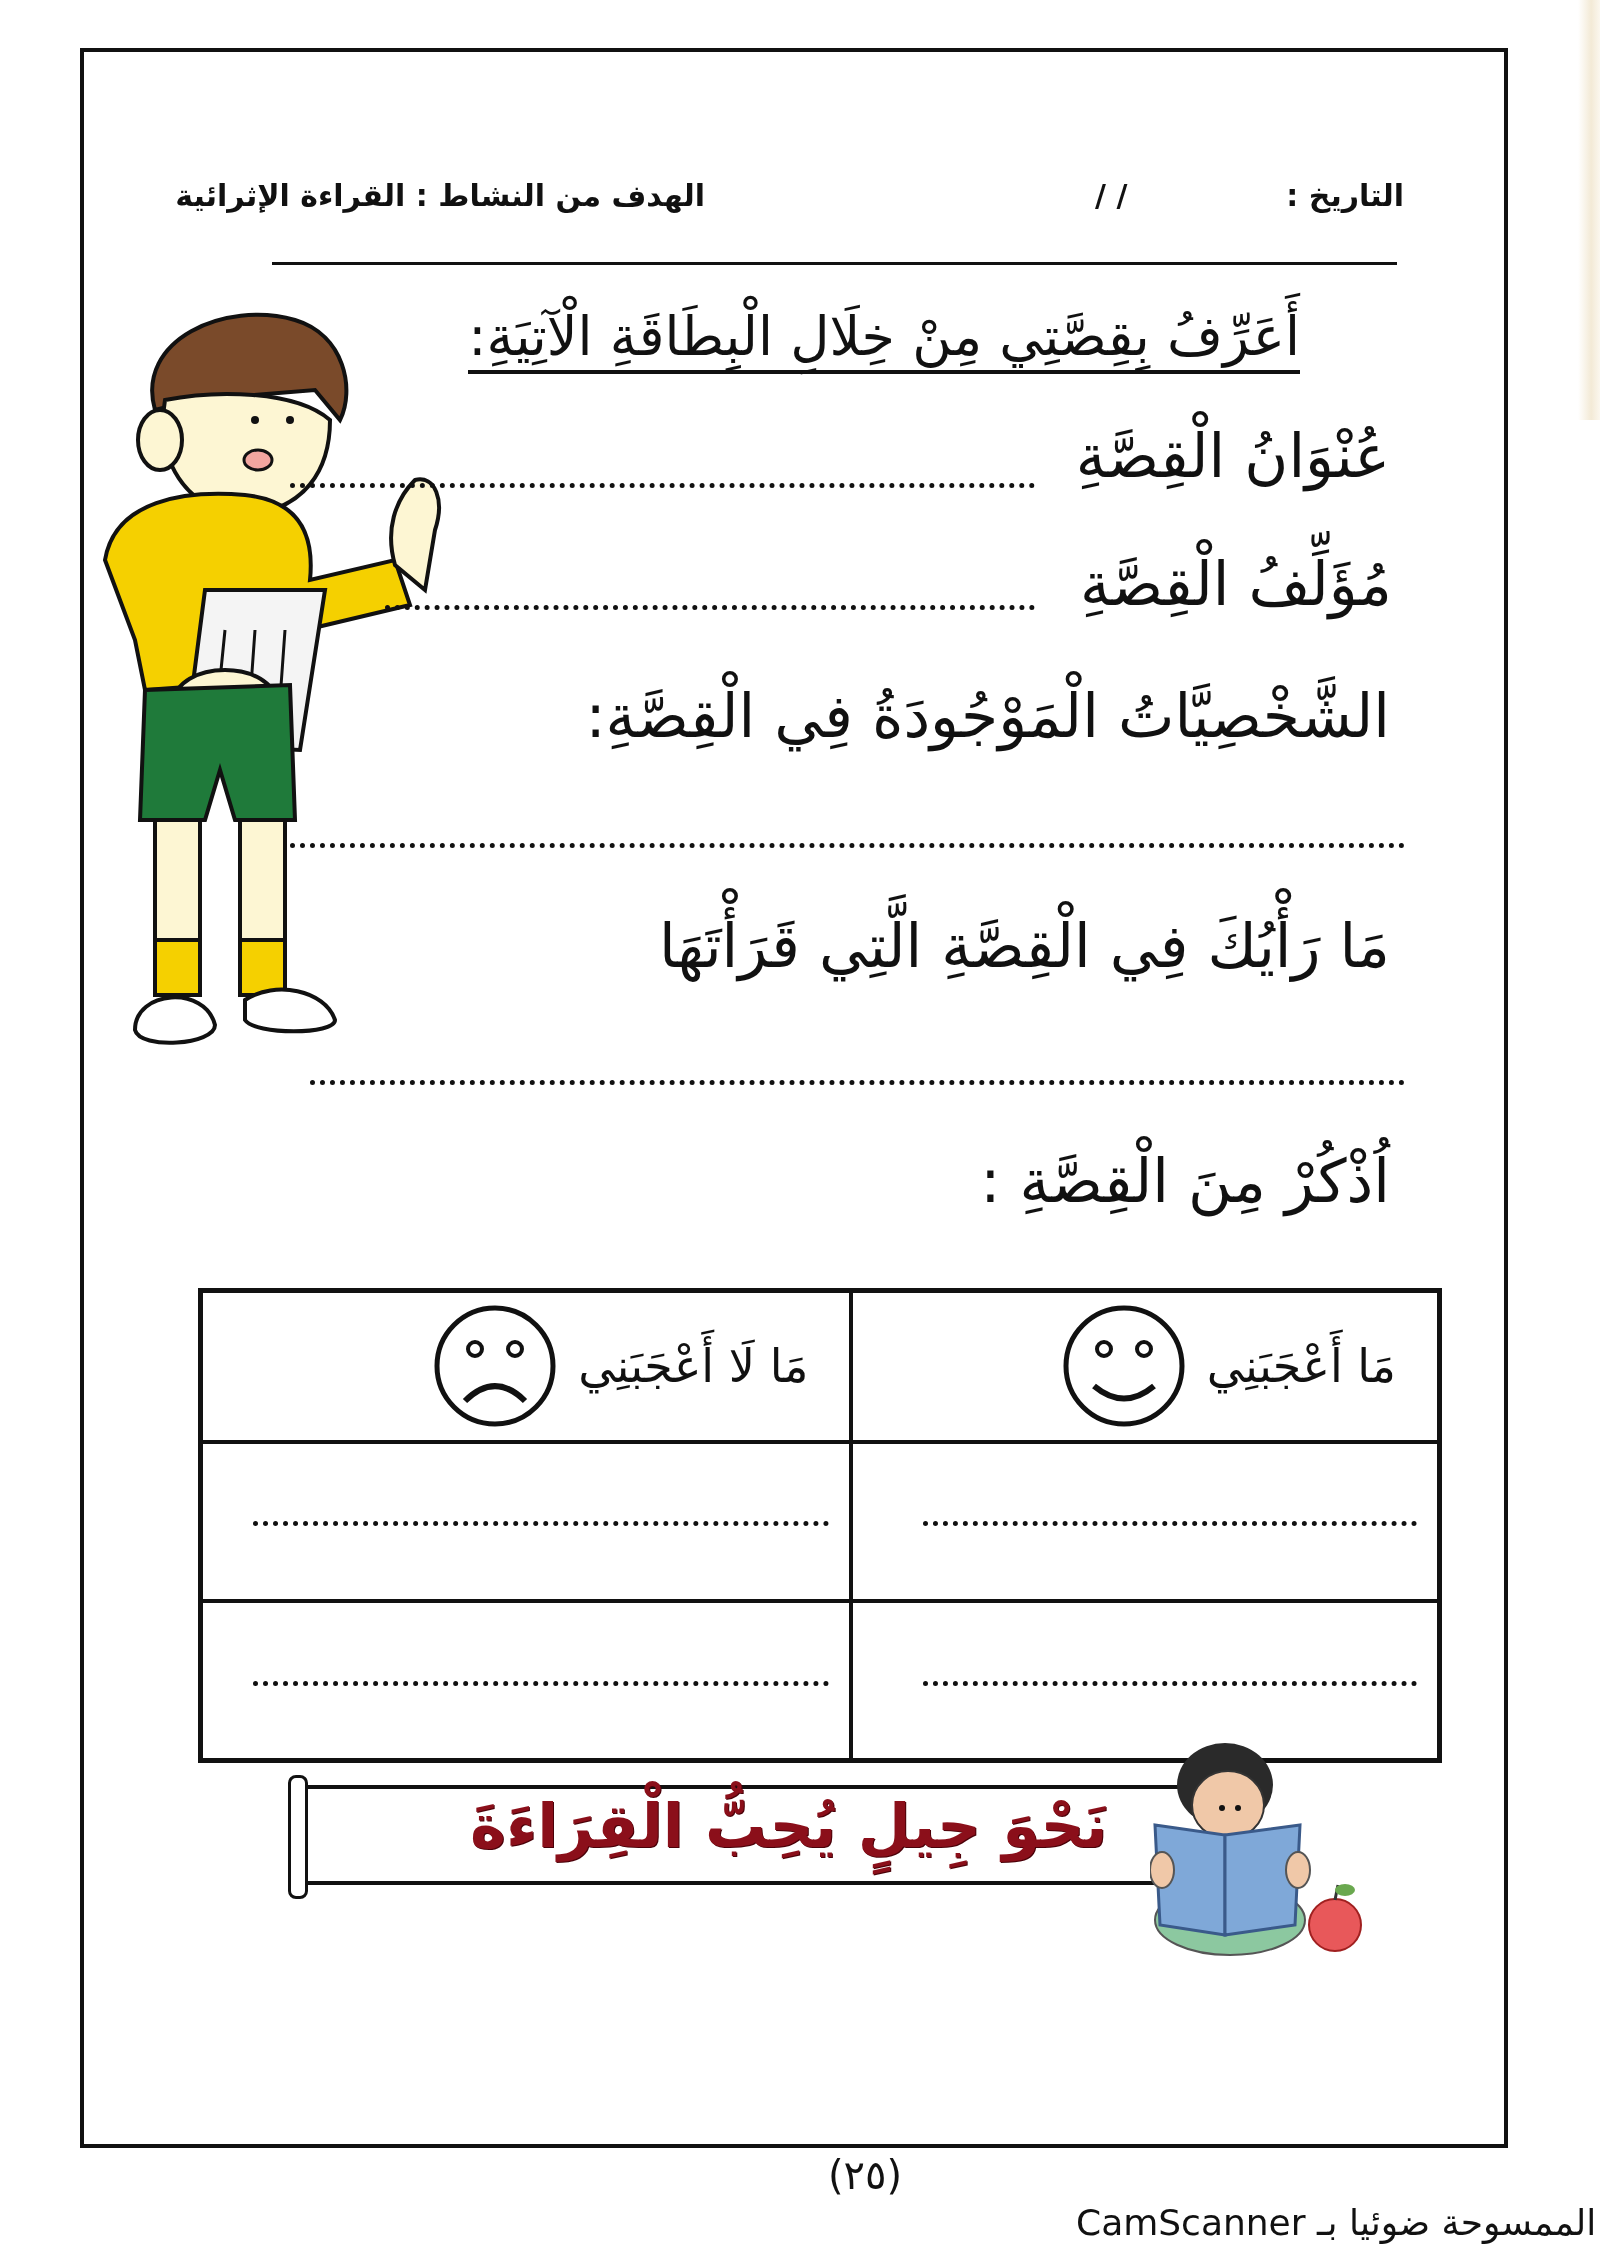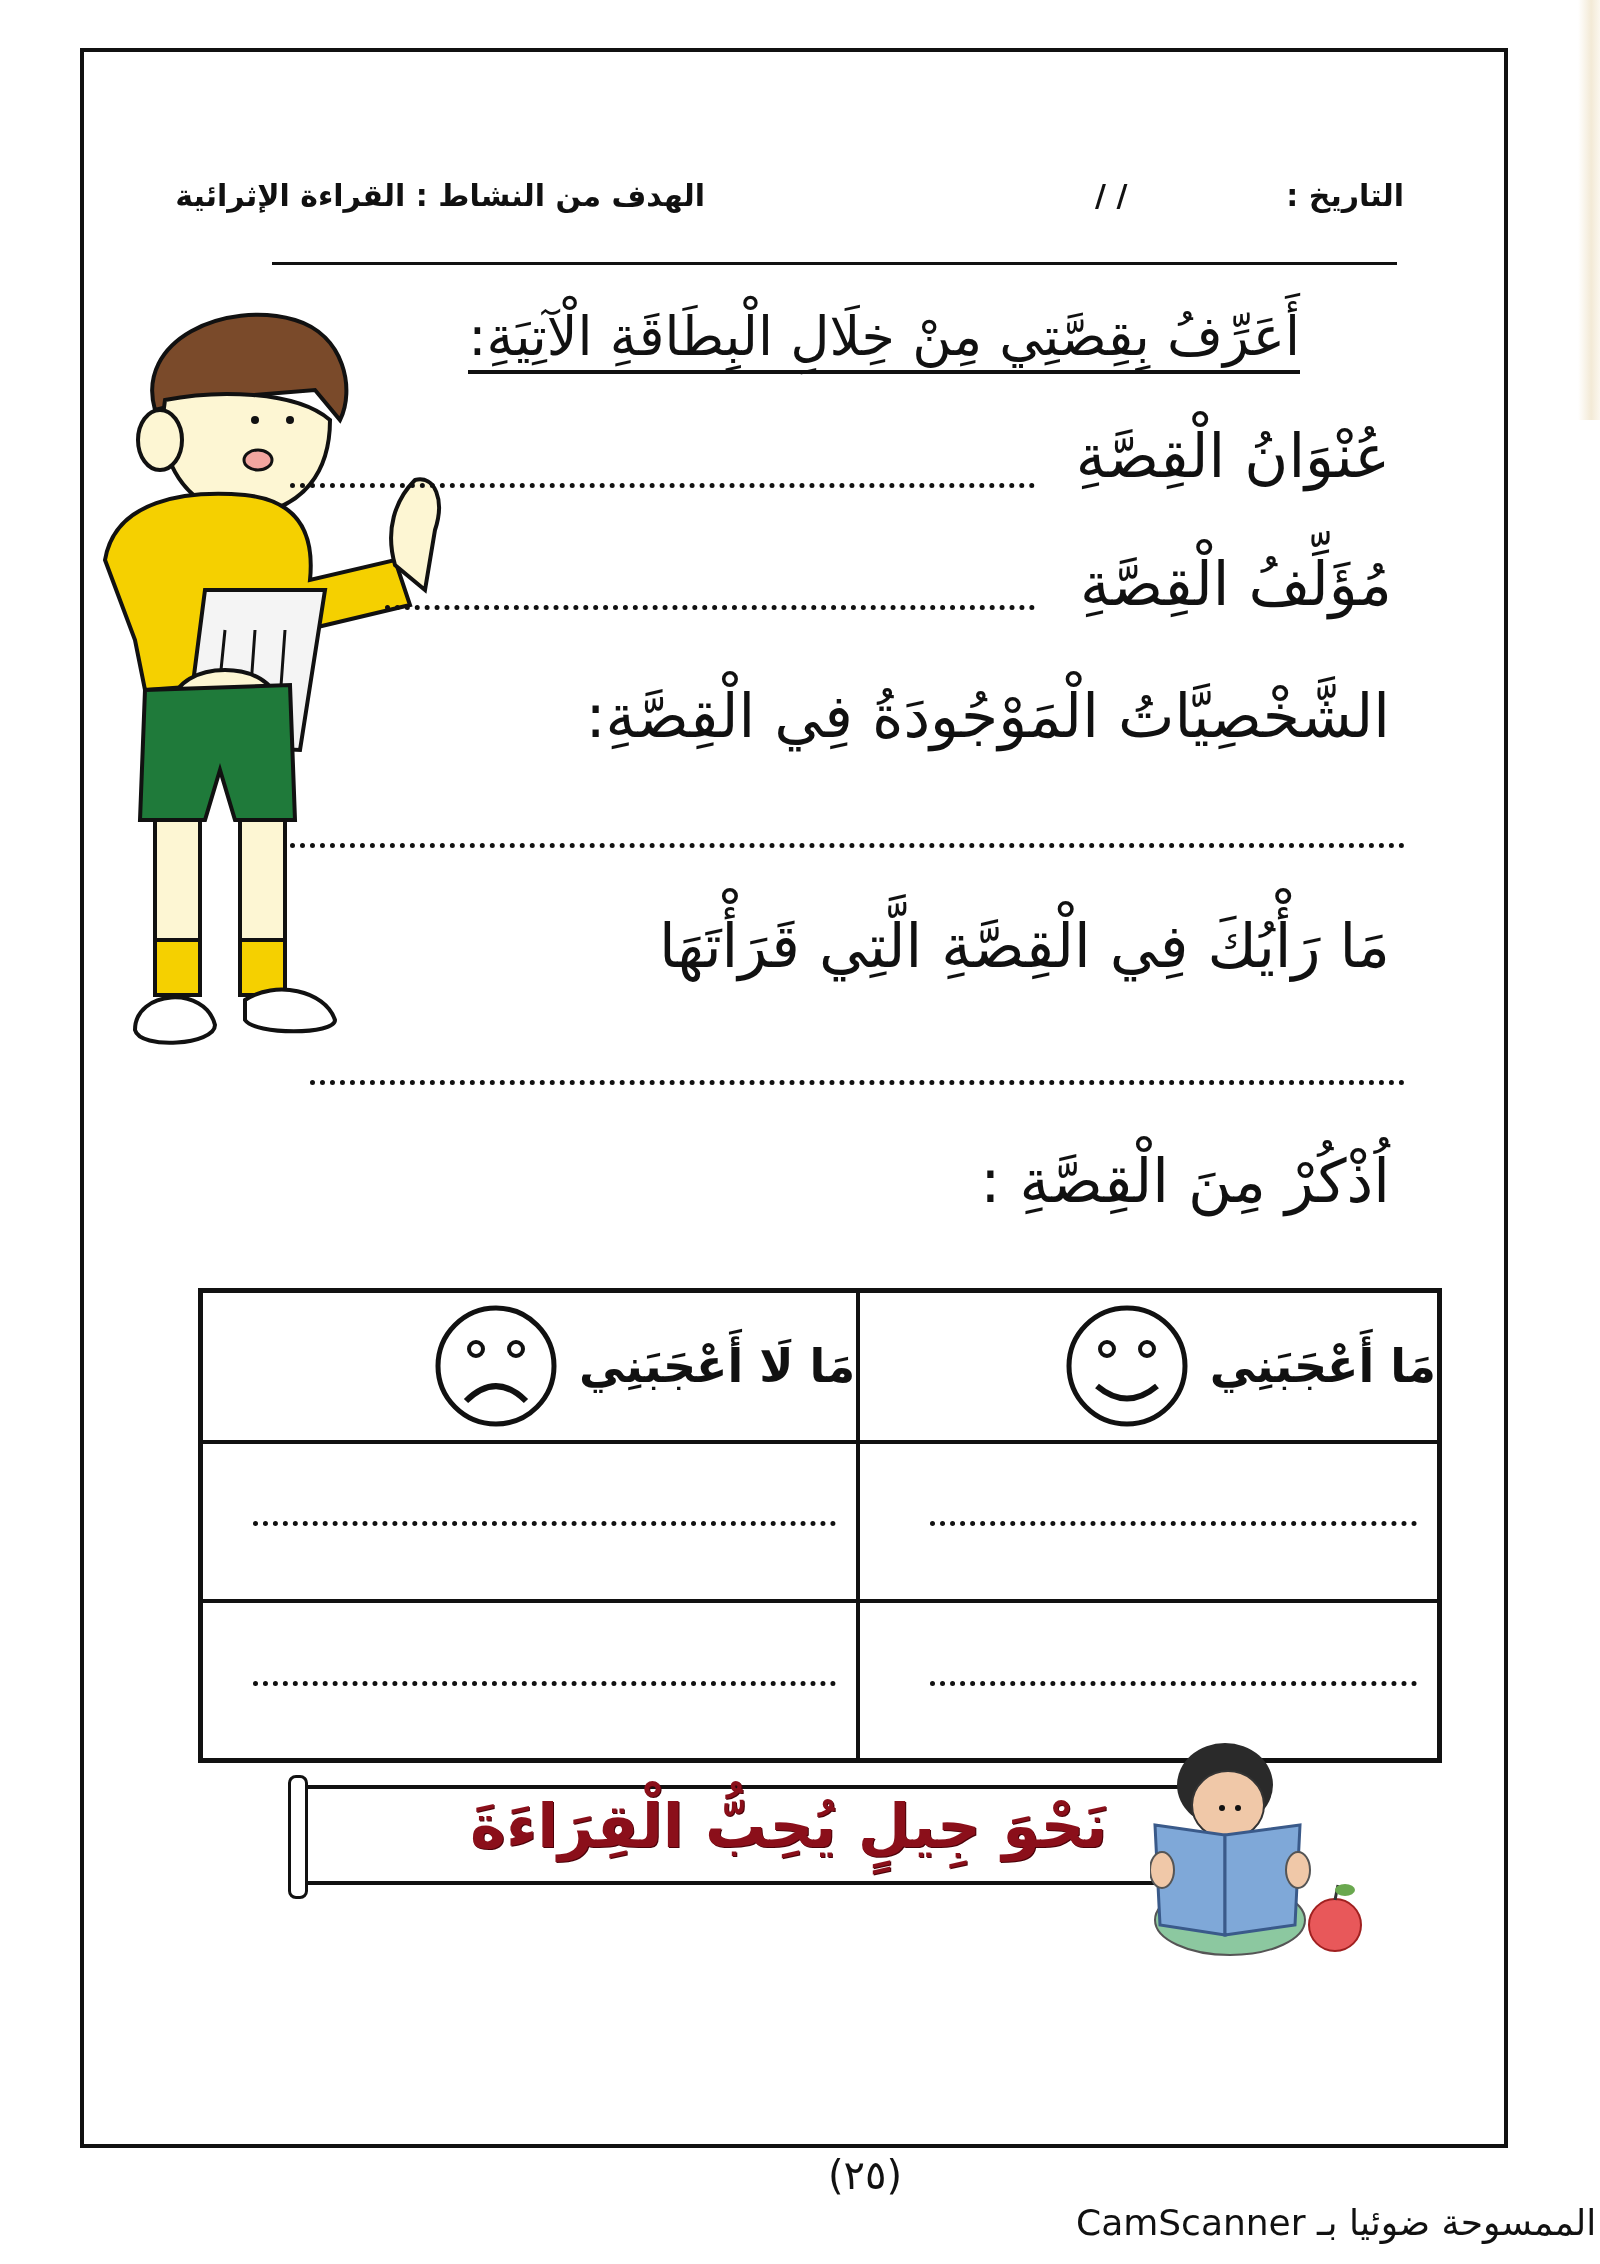--- a/index.html
+++ b/index.html
@@ -14,21 +14,21 @@
   .header-text { font-family: "DejaVu Sans", sans-serif; font-size: 30px; font-weight: bold; white-space: nowrap; }
   .rule { position: absolute; height: 3px; background: #111; }
   .big { font-family: "DejaVu Sans", sans-serif; font-size: 60px; white-space: nowrap; line-height: 1.2; }
   .dots { position: absolute; border-bottom: 5px dotted #111; height: 0; }
   .title-underline { border-bottom: 4px solid #111; }
   table.likes { position: absolute; left: 198px; top: 1288px; width: 1244px; height: 475px;
                 border-collapse: collapse; border: 5px solid #111; }
   table.likes td { border: 4px solid #111; vertical-align: middle; position: relative; }
   table.likes td.vdiv { border-left: 3px solid #111; border-right: 3px solid #111; }
   .cell-head { display: flex; flex-direction: row-reverse; align-items: center; justify-content: flex-start;
-               gap: 18px; height: 100%; font-weight: bold; }
+               gap: 18px; padding-right: 40px; height: 100%; }
   .cell-head-label { font-size: 46px; direction: rtl; white-space: nowrap; }
   .cell-dots { position: absolute; left: 50px; right: 20px; top: 50%; border-bottom: 5px dotted #111; }
   .banner { position: absolute; left: 290px; top: 1785px; width: 900px; height: 92px;
             border-top: 4px solid #111; border-bottom: 4px solid #111; }
   .banner-roll { position: absolute; left: 288px; top: 1775px; width: 14px; height: 118px;
                  border: 3px solid #111; border-radius: 8px; background: #fff; }
   .banner-text { position: absolute; left: 470px; top: 1790px; font-size: 61px; font-weight: bold;
                  color: #8b0f1a; direction: rtl; white-space: nowrap; text-shadow: 1px 1px 0 #4a0008; }
   .page-num { position: absolute; left: 828px; top: 2152px; font-size: 40px; letter-spacing: 2px; text-align: center; }
   .scanner { position: absolute; left: 1076px; top: 2202px; font-size: 36px; white-space: nowrap; direction: rtl; }

